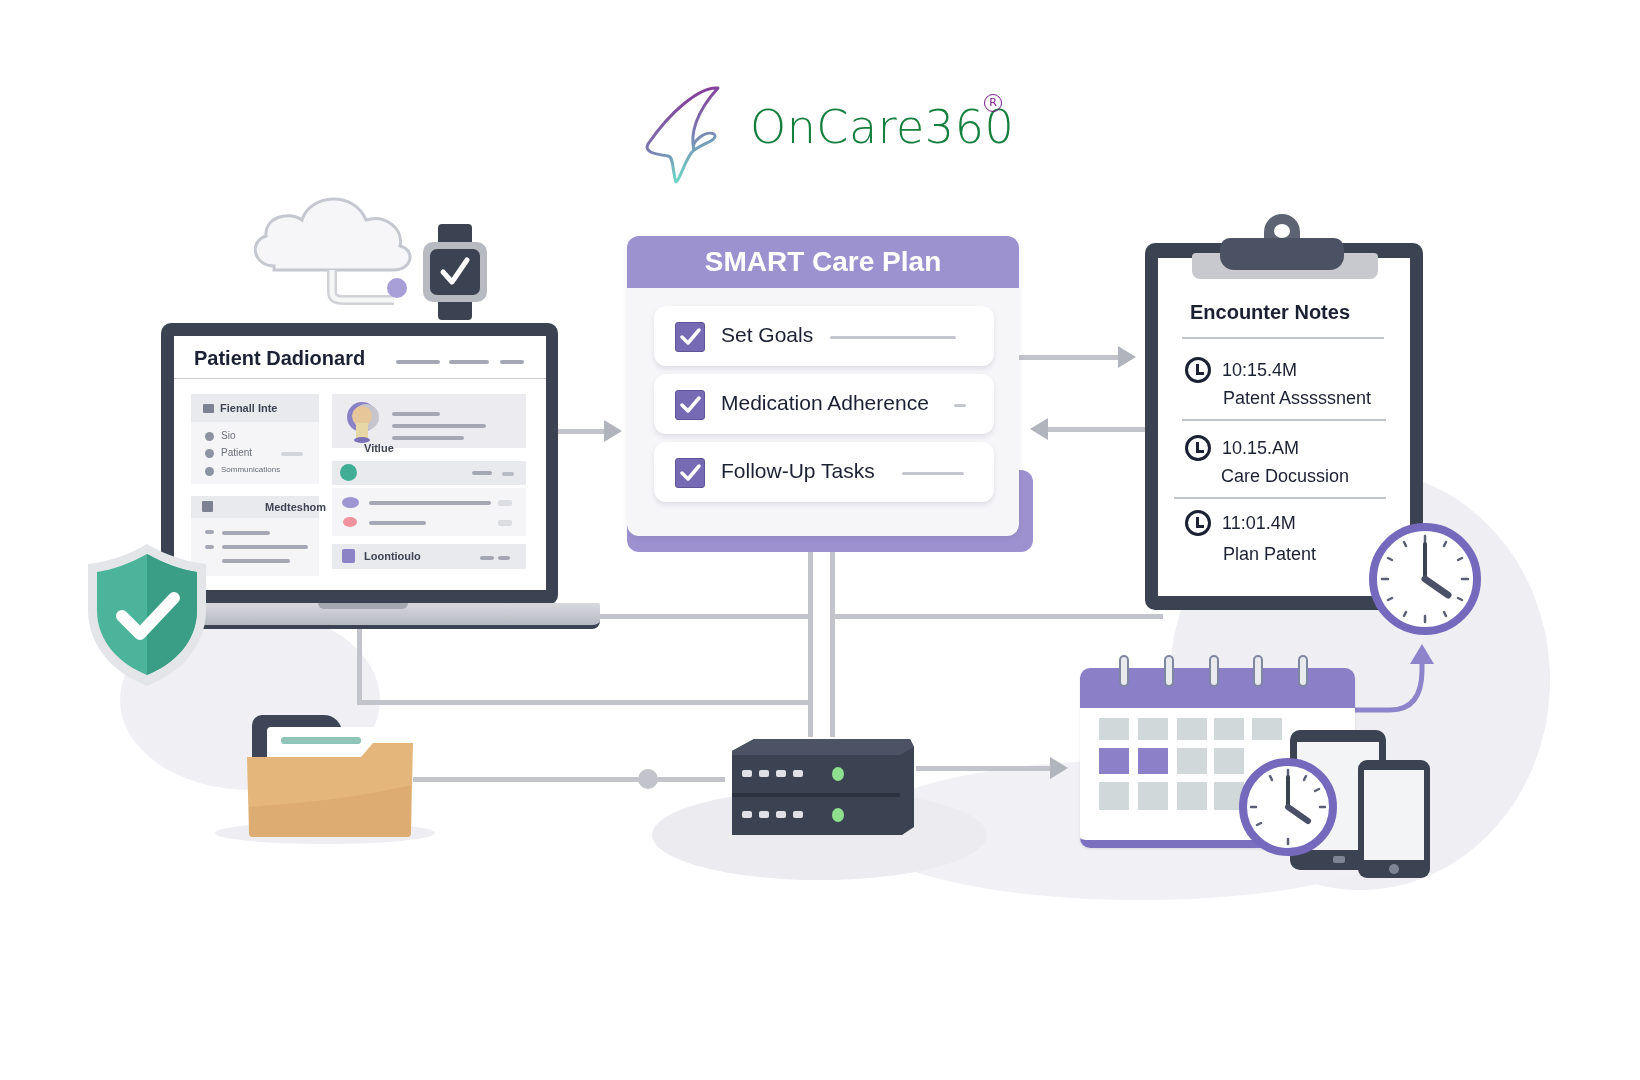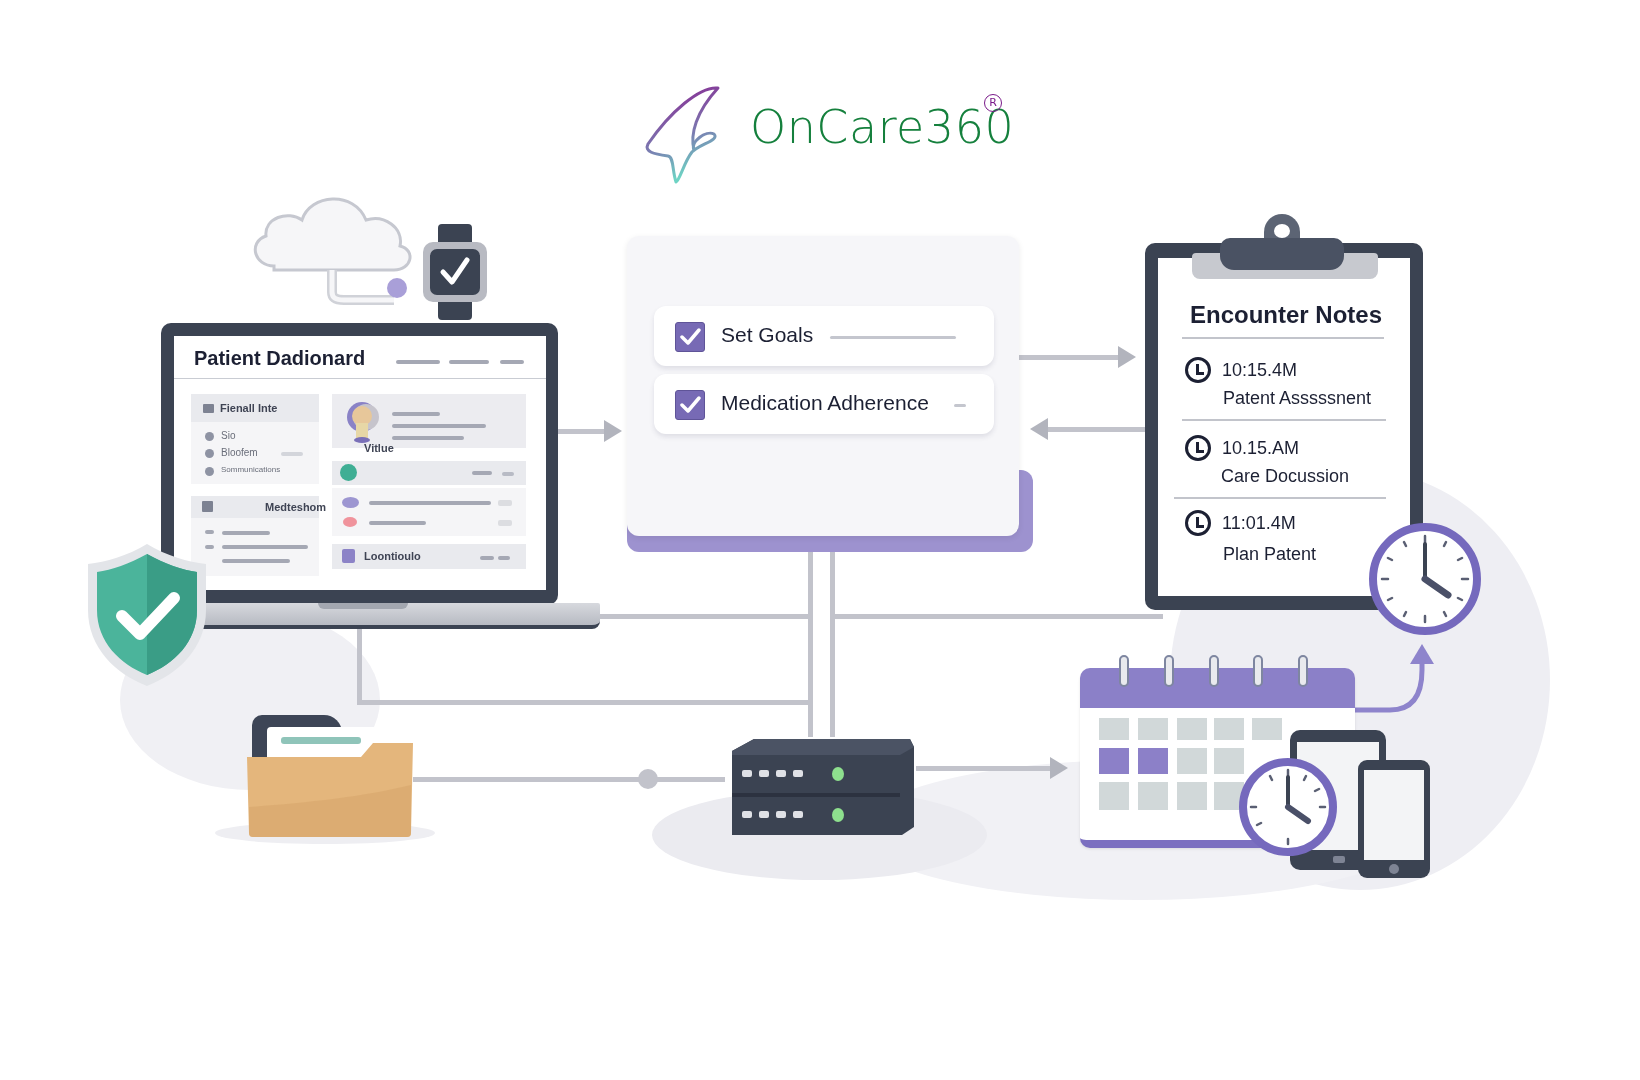--- a/index.html
+++ b/index.html
@@ -35,21 +35,21 @@
   .line{position:absolute;background:#c2c3cb;}
   .arrow-r{position:absolute;width:0;height:0;border-top:11px solid transparent;border-bottom:11px solid transparent;border-left:18px solid #b2b4bd;}
   .arrow-l{position:absolute;width:0;height:0;border-top:11px solid transparent;border-bottom:11px solid transparent;border-right:18px solid #b2b4bd;}
   
   .clip-board{position:absolute;left:1145px;top:243px;width:278px;height:367px;background:#3b4352;border-radius:10px;}
   .clip-paper{position:absolute;left:1158px;top:258px;width:252px;height:338px;background:#ffffff;}
   .clip-top-light{position:absolute;left:1192px;top:253px;width:186px;height:26px;background:#c7c9cf;border-radius:4px 4px 8px 8px;}
   .clip-top-dark{position:absolute;left:1220px;top:238px;width:124px;height:32px;background:#4a5263;border-radius:10px 10px 14px 14px;}
   .clip-ring{position:absolute;left:1264px;top:214px;width:36px;height:34px;border-radius:18px 18px 4px 4px;background:#5c6474;}
   .clip-ring-hole{position:absolute;left:1274px;top:224px;width:16px;height:14px;border-radius:50%;background:#ffffff;}
-  .en-title{position:absolute;left:1190px;top:301px;font-size:24px;font-weight:bold;color:#1c2033;}
+  .en-title{position:absolute;left:1190px;top:301px;font-size:20px;font-weight:bold;color:#1c2033;}
   .en-rule{position:absolute;height:2px;background:#c2c4cb;}
   .en-time{position:absolute;font-size:18px;color:#1c2033;}
   .en-desc{position:absolute;font-size:18px;color:#1c2033;}
   .en-clock{position:absolute;width:26px;height:26px;border:3px solid #1c2033;border-radius:50%;box-sizing:border-box;}
   .en-clock:after{content:"";position:absolute;left:8px;top:4px;width:5px;height:8px;border-left:3px solid #1c2033;border-bottom:3px solid #1c2033;}
   
   .cal{position:absolute;left:1080px;top:670px;width:275px;height:170px;background:#ffffff;border-radius:10px;border-bottom:8px solid #7b6fc0;box-shadow:0 1px 3px rgba(0,0,0,0.1);}
   .cal-head{position:absolute;left:1080px;top:668px;width:275px;height:40px;background:#8b80c8;border-radius:10px 10px 0 0;}
   .cal-ring{position:absolute;width:10px;height:32px;background:#e9eaee;border-radius:5px;border:2px solid #7e86a0;box-sizing:border-box;}
   .cal-cell{position:absolute;width:30px;height:22px;background:#d1d8d9;}
@@ -135,21 +135,21 @@
   <div class="bar" style="left:500px;top:360px;width:24px;"></div>
   <div class="pd-rule"></div>
 
   <div class="panel" style="left:191px;top:394px;width:128px;height:90px;"></div>
   <div class="panel-hd" style="left:191px;top:394px;width:128px;height:28px;"></div>
   <div class="abs" style="left:203px;top:404px;width:11px;height:9px;background:#7d8292;border-radius:1px;"></div>
   <div class="mini" style="left:220px;top:402px;">Fienall Inte</div>
   <div class="dot" style="left:205px;top:432px;width:9px;height:9px;background:#8e93a3;"></div>
   <div class="mini-light" style="left:221px;top:430px;">Sio</div>
   <div class="dot" style="left:205px;top:449px;width:9px;height:9px;background:#8e93a3;"></div>
-  <div class="mini-light" style="left:221px;top:447px;">Bloofem</div>
+  <div class="mini-light" style="left:221px;top:447px;">Patient</div>
   <div class="bar" style="left:281px;top:452px;width:22px;background:#d3d5db;"></div>
   <div class="dot" style="left:205px;top:467px;width:9px;height:9px;background:#8e93a3;"></div>
   <div class="mini-light" style="left:221px;top:465px;font-size:8px;">Sommunications</div>
 
   <div class="panel" style="left:191px;top:496px;width:128px;height:80px;"></div>
   <div class="panel-hd" style="left:191px;top:496px;width:128px;height:22px;"></div>
   <div class="abs" style="left:202px;top:501px;width:11px;height:11px;background:#7d8292;border-radius:1px;"></div>
   <div class="mini" style="left:220px;top:501px;margin-left:45px;">Medteshom</div>
   <div class="bar" style="left:205px;top:530px;width:9px;"></div>
   <div class="bar" style="left:222px;top:531px;width:48px;"></div>
@@ -191,37 +191,47 @@
 
 <svg class="abs" style="left:82px;top:540px;" width="130" height="150" viewBox="0 0 130 150">
   <path d="M65 4 C45 16 24 22 6 24 L6 70 C6 108 34 134 65 146 C96 134 124 108 124 70 L124 24 C106 22 85 16 65 4 Z" fill="#e3e5e9"></path>
   <path d="M65 14 C47 24 30 30 15 32 L15 70 C15 102 38 124 65 135 C92 124 115 102 115 70 L115 32 C100 30 83 24 65 14 Z" fill="#4bb49b"></path>
   <path d="M65 14 C83 24 100 30 115 32 L115 70 C115 102 92 124 65 135 Z" fill="#3a9d86"></path>
   <path d="M40 76 L58 94 L92 58" fill="none" stroke="#ffffff" stroke-width="12" stroke-linecap="round" stroke-linejoin="round"></path>
 </svg>
 
 <div class="cp-shadow"></div>
 <div class="cp-card">
+  <div class="cp-head">SMART Care Plan</div>
   <div class="cp-item" style="top:70px;">
     <div class="cp-check">
         <svg width="22" height="22" viewBox="0 0 22 22">
           <path d="M3 11 L9 17 L20 4" fill="none" stroke="#fff" stroke-width="3.5" stroke-linecap="round" stroke-linejoin="round"></path>
         </svg>
       </div>
     <div class="cp-label">Set Goals</div>
     <div class="cp-line" style="left:176px;width:126px;"></div>
   </div>
   <div class="cp-item" style="top:138px;">
     <div class="cp-check">
         <svg width="22" height="22" viewBox="0 0 22 22">
           <path d="M3 11 L9 17 L20 4" fill="none" stroke="#fff" stroke-width="3.5" stroke-linecap="round" stroke-linejoin="round"></path>
         </svg>
       </div>
     <div class="cp-label">Medication Adherence</div>
     <div class="cp-line" style="left:300px;width:12px;"></div>
+  </div>
+  <div class="cp-item" style="top:206px;">
+    <div class="cp-check">
+        <svg width="22" height="22" viewBox="0 0 22 22">
+          <path d="M3 11 L9 17 L20 4" fill="none" stroke="#fff" stroke-width="3.5" stroke-linecap="round" stroke-linejoin="round"></path>
+        </svg>
+      </div>
+    <div class="cp-label">Follow-Up Tasks</div>
+    <div class="cp-line" style="left:248px;width:62px;"></div>
   </div>
 </div>
 
 <div>
   <div class="clip-board"></div>
   <div class="clip-paper"></div>
   <div class="clip-top-light"></div>
   <div class="clip-ring"></div>
   <div class="clip-ring-hole"></div>
   <div class="clip-top-dark"></div>

